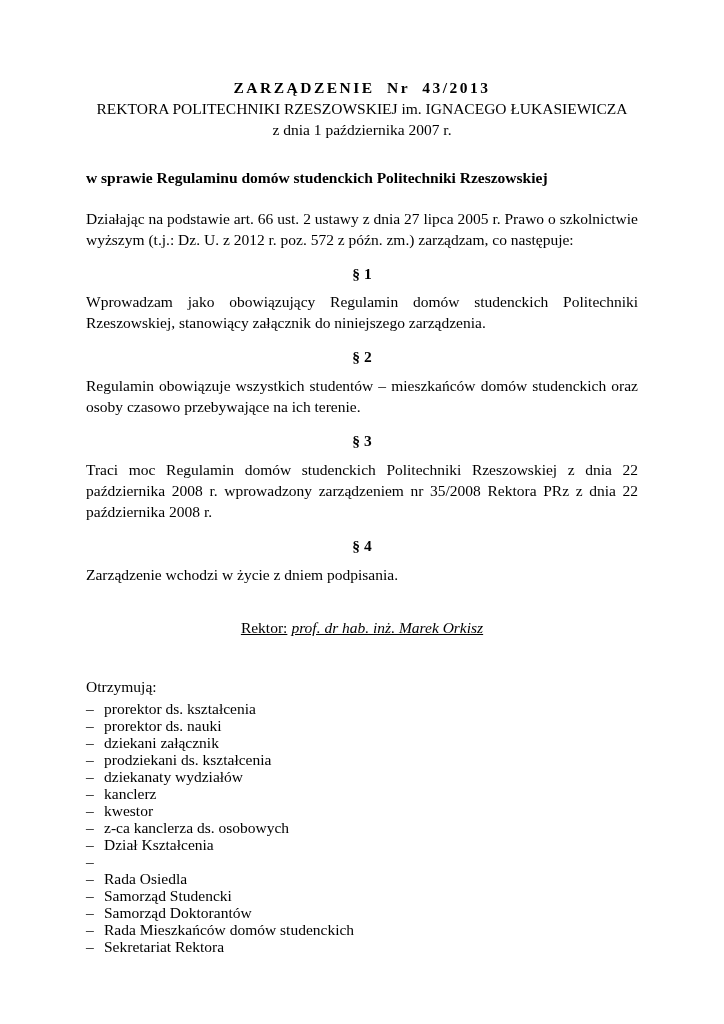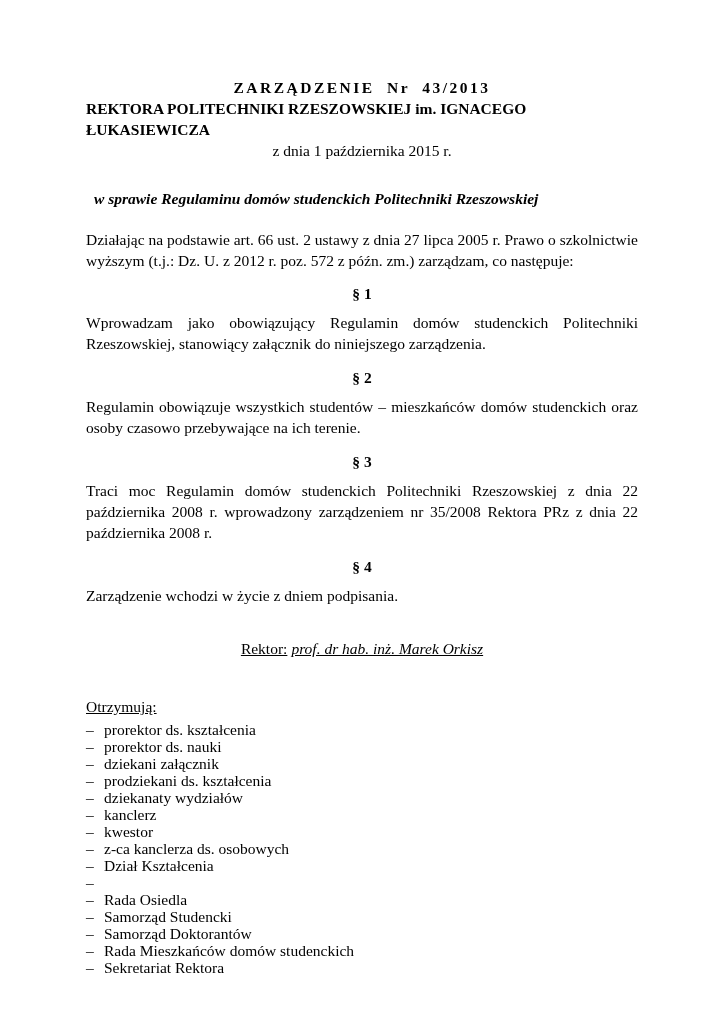--- a/index.html
+++ b/index.html
@@ -18,44 +18,44 @@
     font-size: 15.5px;
     line-height: 1.35;
     overflow: hidden;
   }
   .title1 {
     text-align: center;
     font-weight: bold;
     letter-spacing: 2.5px;
     word-spacing: 6px;
   }
-  .title2 { font-weight: bold; }
+  .title2 { text-align: center; font-weight: normal; }
   .title3 { text-align: center; }
-  .subject { font-weight: bold; margin: 27px 0 0 8px; font-style: italic; }
+  .subject { font-weight: bold; margin: 27px 0 0 0; }
   .body-par { text-align: justify; margin: 8px 0 0 0; }
   .intro { margin-top: 20px; }
   .sec-head { text-align: center; font-weight: bold; margin-top: 13px; }
   .signature { text-align: center; margin-top: 32px; text-decoration: underline; }
   .sig-prefix { padding-right: 4px; }
   .sig-name { font-style: italic; }
   .recipients { margin-top: 38px; }
-  .recipients-label { text-decoration: underline; }
+  .recipients-label { }
   .recipients-list { list-style: none; margin: 3px 0 0 0; padding: 0; }
   .recipients-list li { display: flex; line-height: 17px; }
   .dash { width: 18px; flex: none; }
 </style>
 </head>
 <body>
 
 <div class="page">
 
   <div class="title-block">
     <div class="title1">ZARZĄDZENIE Nr 43/2013</div>
     <div class="title2">REKTORA POLITECHNIKI RZESZOWSKIEJ im. IGNACEGO ŁUKASIEWICZA</div>
-    <div class="title3">z dnia 1 października 2015 r.</div>
+    <div class="title3">z dnia 1 października 2007 r.</div>
   </div>
 
   <p class="subject">w sprawie Regulaminu domów studenckich Politechniki Rzeszowskiej</p>
 
   <p class="body-par intro">Działając na podstawie art. 66 ust. 2 ustawy z dnia 27 lipca 2005 r. Prawo o szkolnictwie wyższym (t.j.: Dz. U. z 2012 r. poz. 572 z późn. zm.) zarządzam, co następuje:</p>
 
   <div class="section">
     <div class="sec-head">§ 1</div>
     <p class="body-par">Wprowadzam jako obowiązujący Regulamin domów studenckich Politechniki Rzeszowskiej, stanowiący załącznik do niniejszego zarządzenia.</p>
   </div>

